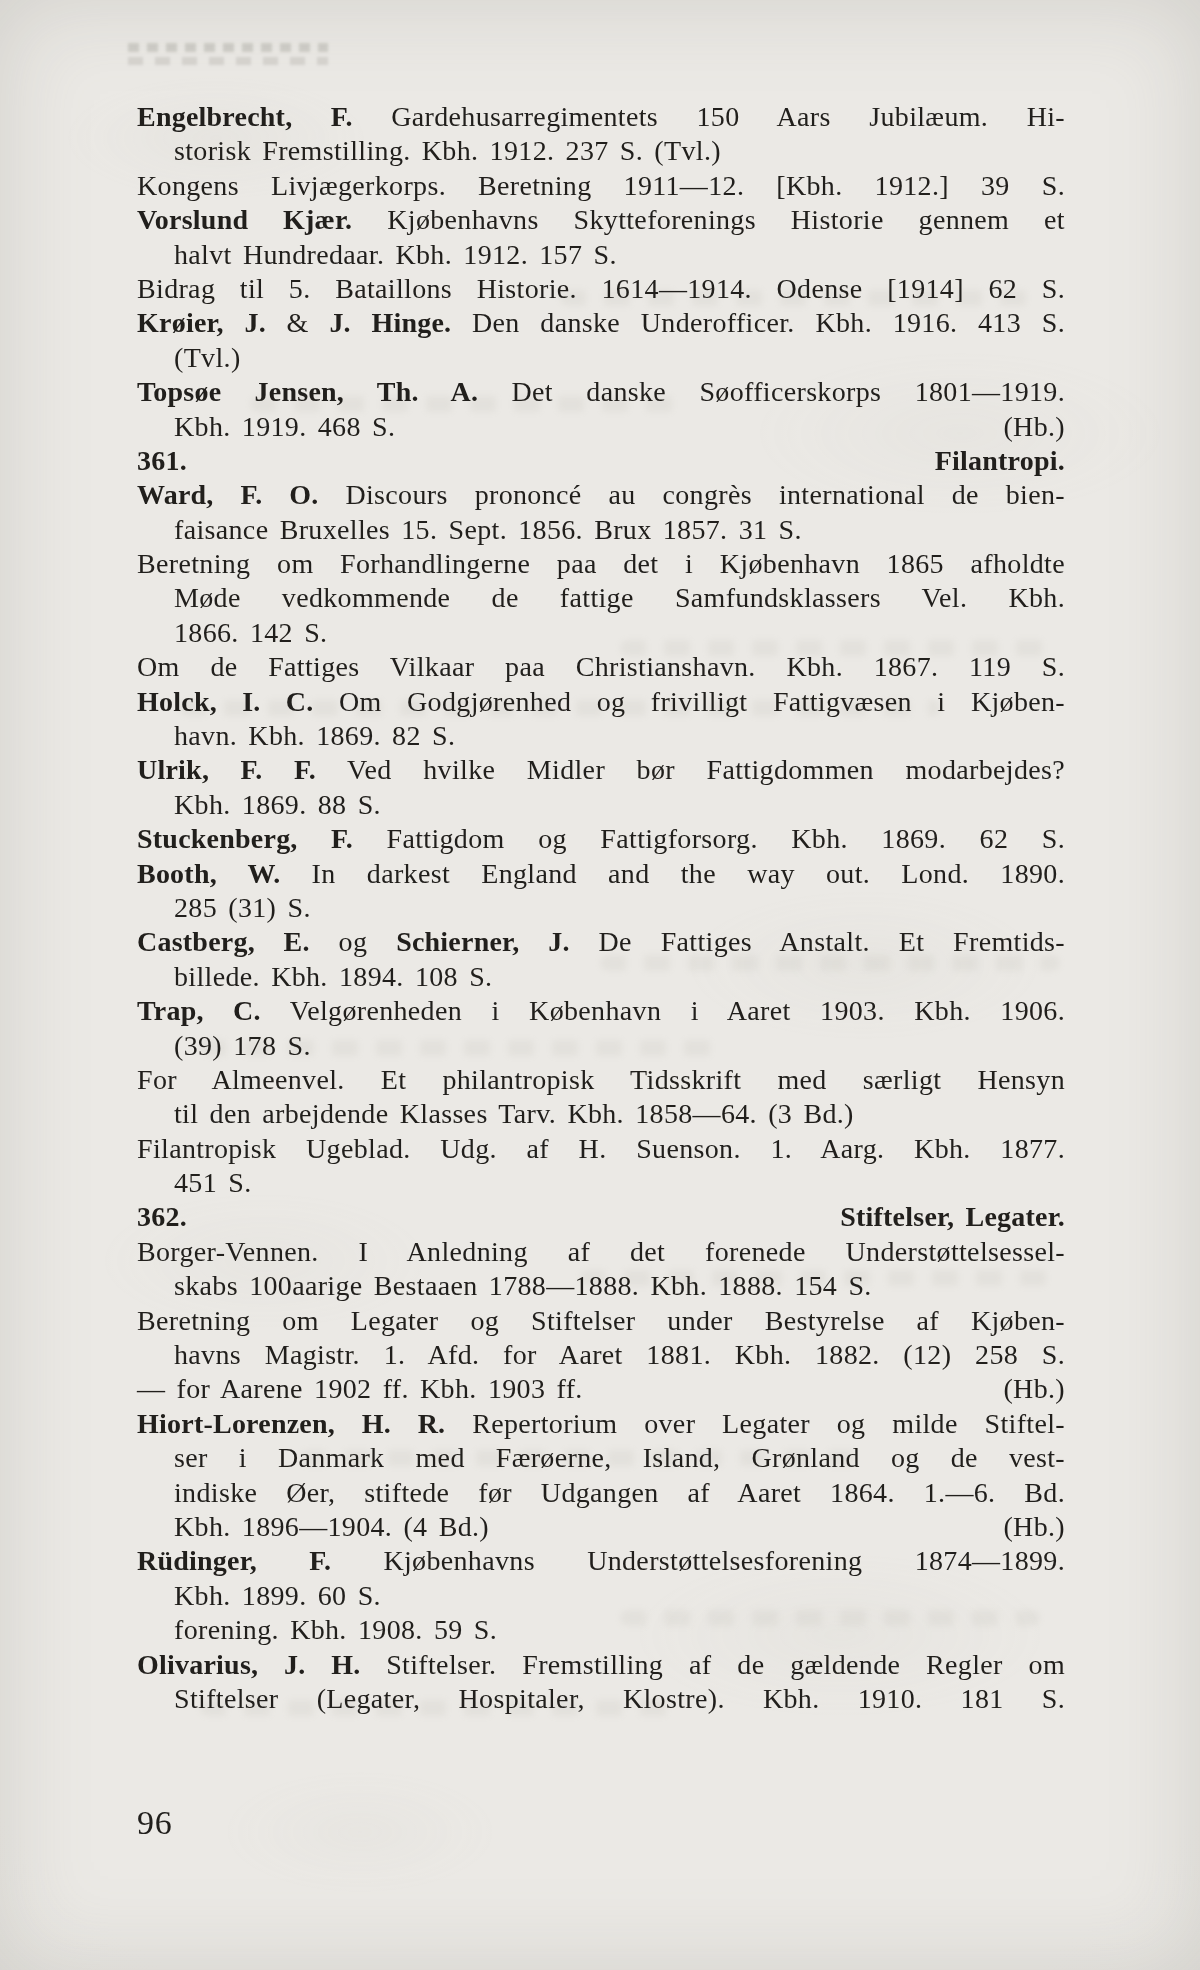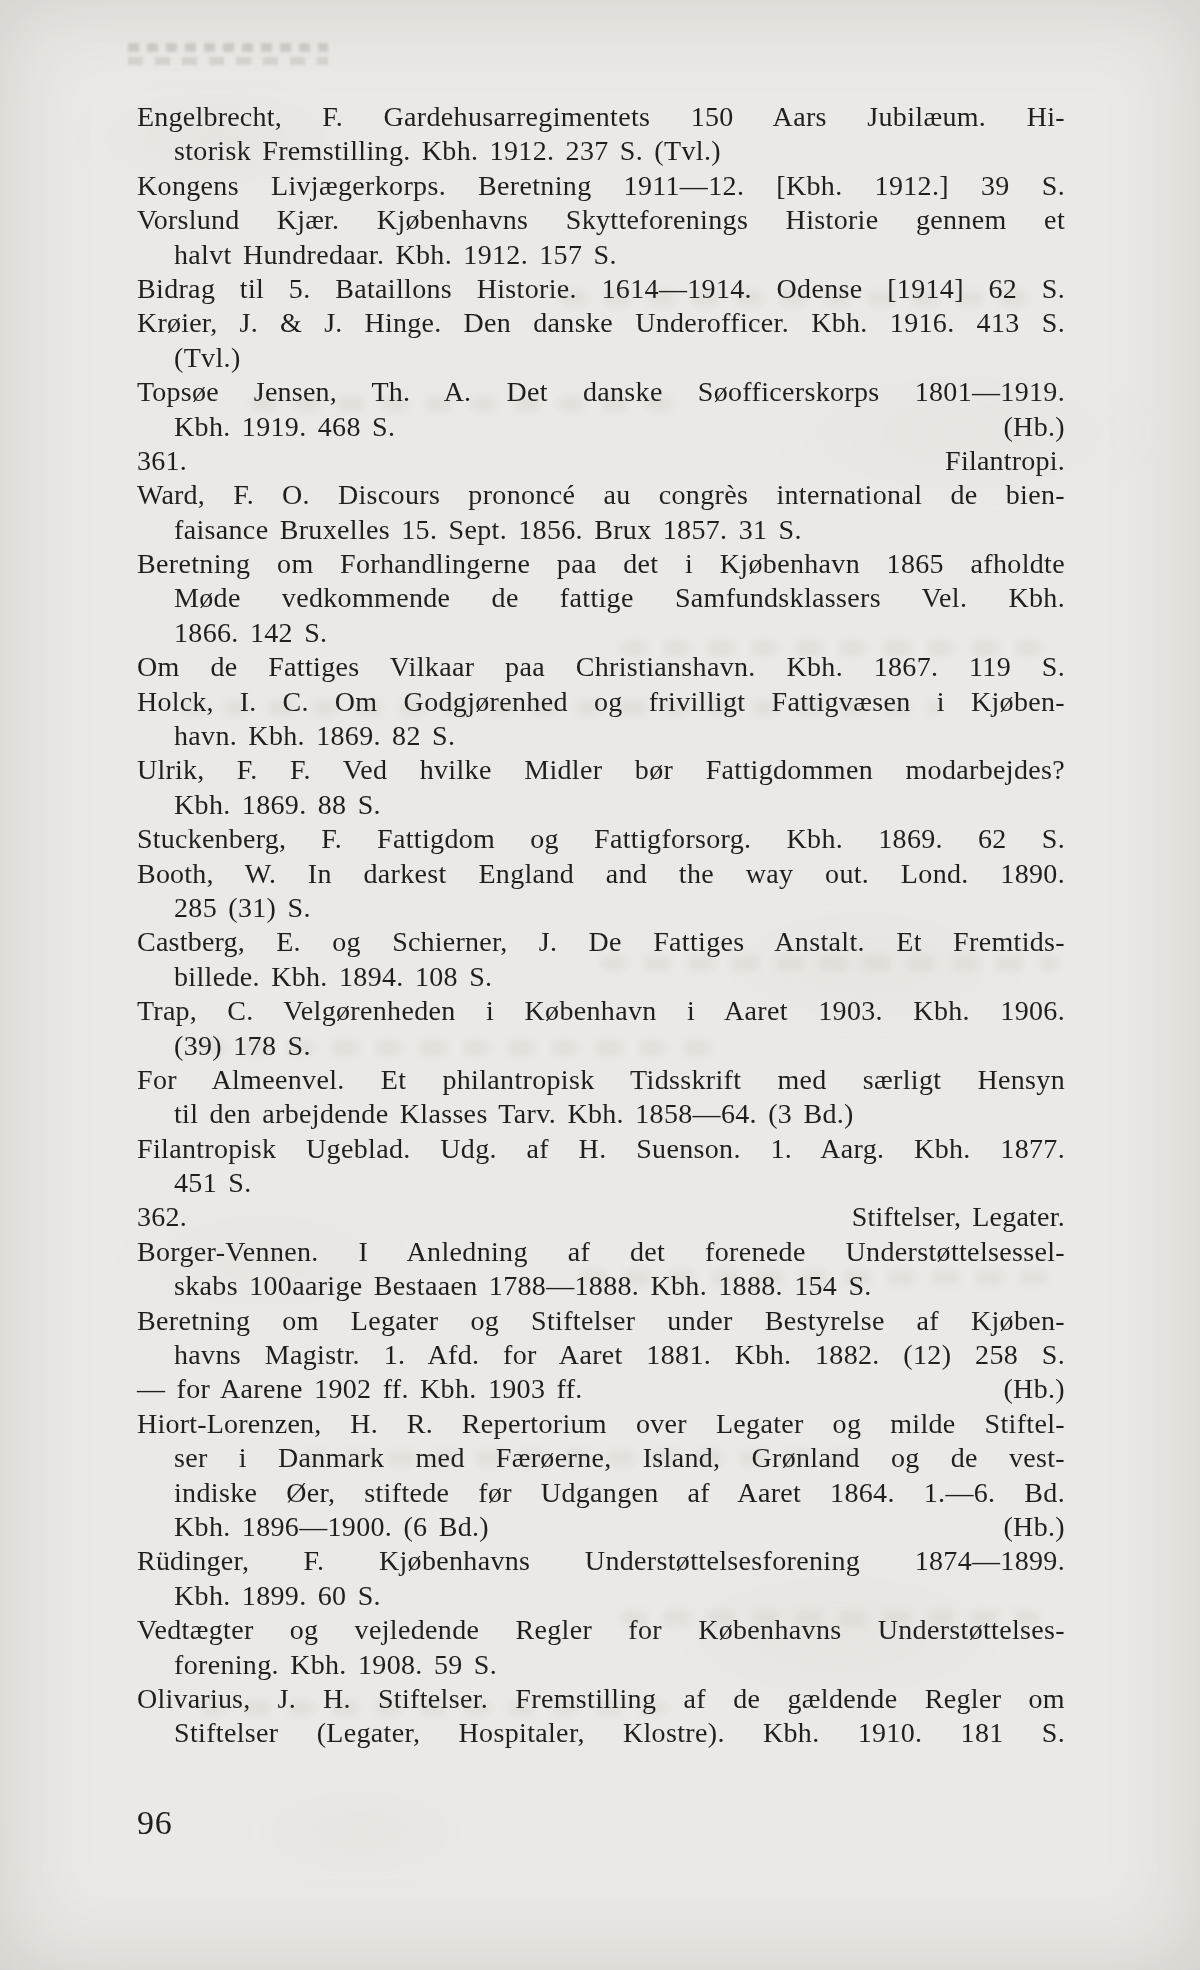--- a/index.html
+++ b/index.html
@@ -42,21 +42,21 @@
   .text-block{
     position:absolute;left:137px;top:100px;width:928px;
     font-size:28px;
     letter-spacing:.012em;
     word-spacing:.14em;
   }
   .line{height:34.4px;line-height:34.4px;white-space:normal;}
   .ind{padding-left:37px;}
   .just{text-align:justify;text-align-last:justify;}
   .flexline{display:flex;justify-content:space-between;align-items:flex-end;}
-  .name{font-weight:normal;letter-spacing:.008em;}
+  .name{font-weight:bold;letter-spacing:.008em;}
   .right{text-align:right;}
   .page-number{
     position:absolute;left:137px;top:1806px;width:928px;
     text-align:left;font-size:34px;line-height:34px;
     letter-spacing:.02em;
   }
 </style>
 </head>
 <body>
 
@@ -123,25 +123,24 @@
       <div class="line just"><span class="left"><span>Beretning om Legater og Stiftelser under Bestyrelse af Kjøben-</span></span></div>
       <div class="line ind just"><span class="left"><span>havns Magistr. 1. Afd. for Aaret 1881. Kbh. 1882. (12) 258 S.</span></span></div>
       <div class="line flexline">
         <span class="left"><span>— for Aarene 1902 ff. Kbh. 1903 ff.</span></span>
         <span class="right">(Hb.)</span>
       </div>
       <div class="line just"><span class="left"><span class="name">Hiort-Lorenzen, H. R.</span><span> Repertorium over Legater og milde Stiftel-</span></span></div>
       <div class="line ind just"><span class="left"><span>ser i Danmark med Færøerne, Island, Grønland og de vest-</span></span></div>
       <div class="line ind just"><span class="left"><span>indiske Øer, stiftede før Udgangen af Aaret 1864. 1.—6. Bd.</span></span></div>
       <div class="line ind flexline">
-        <span class="left"><span>Kbh. 1896—1900. (6 Bd.)</span></span>
+        <span class="left"><span>Kbh. 1896—1904. (4 Bd.)</span></span>
         <span class="right">(Hb.)</span>
       </div>
       <div class="line just"><span class="left"><span class="name">Rüdinger, F.</span><span> Kjøbenhavns Understøttelsesforening 1874—1899.</span></span></div>
       <div class="line ind"><span class="left"><span>Kbh. 1899. 60 S.</span></span></div>
-      <div class="line just"><span class="left"><span>Vedtægter og vejledende Regler for Københavns Understøttelses-</span></span></div>
       <div class="line ind"><span class="left"><span>forening. Kbh. 1908. 59 S.</span></span></div>
       <div class="line just"><span class="left"><span class="name">Olivarius, J. H.</span><span> Stiftelser. Fremstilling af de gældende Regler om</span></span></div>
       <div class="line ind just"><span class="left"><span>Stiftelser (Legater, Hospitaler, Klostre). Kbh. 1910. 181 S.</span></span></div>
     </div>
 
   <div class="page-number">96</div>
 </div>
 
 </body></html>

